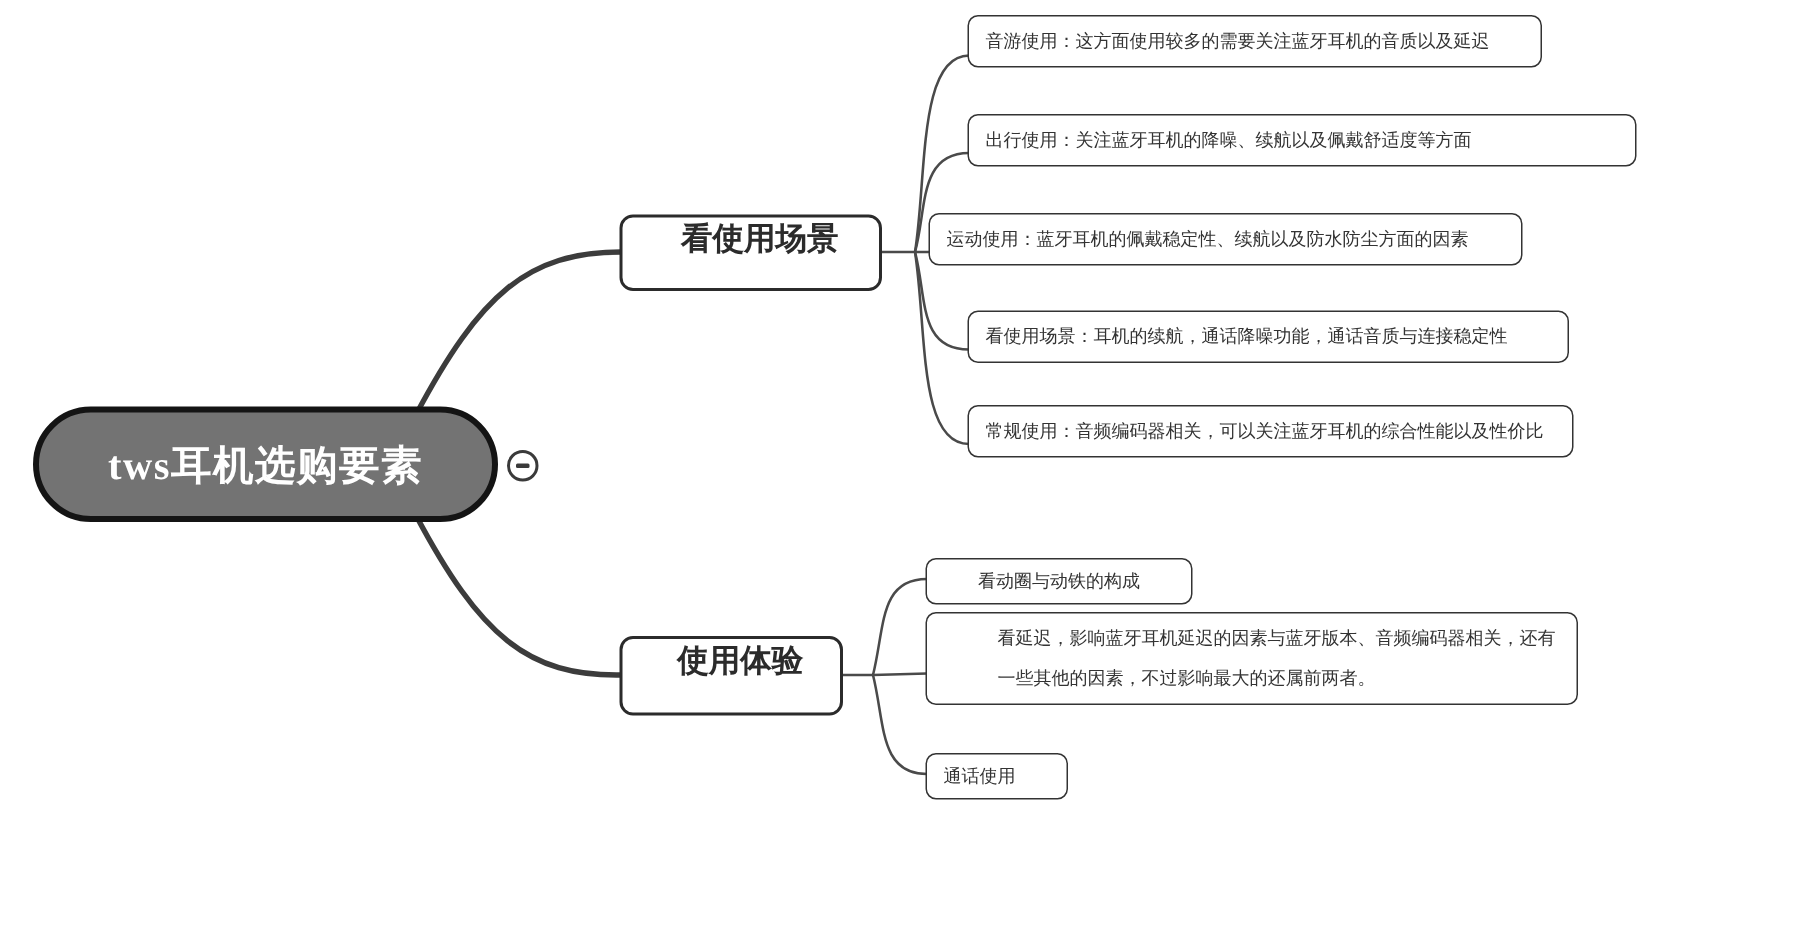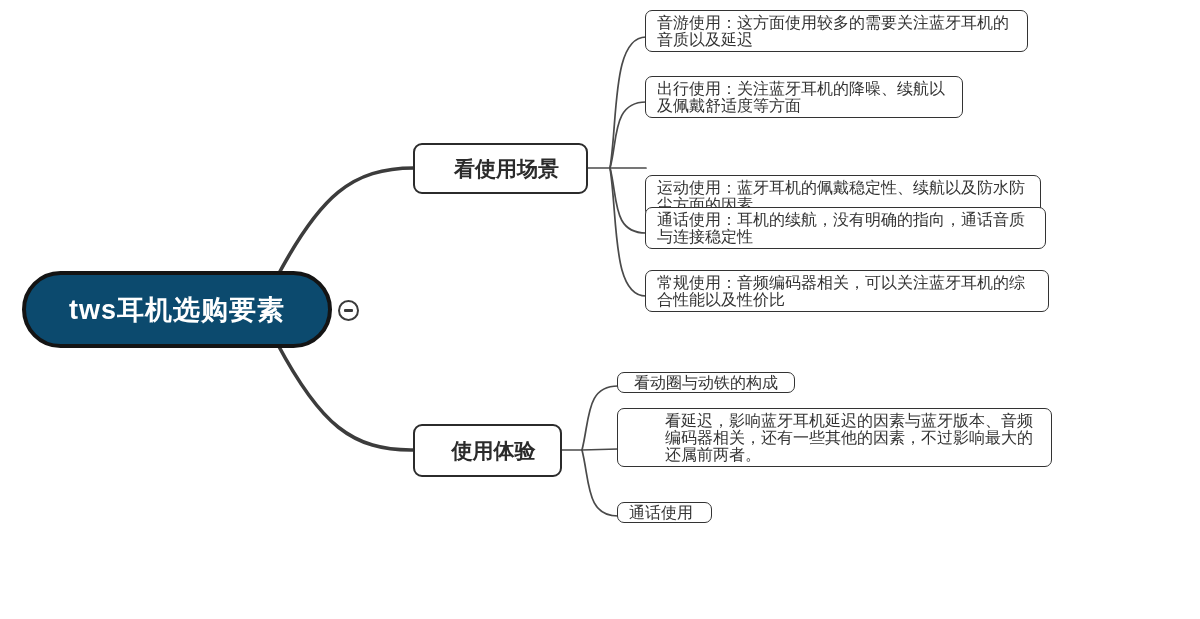--- a/index.html
+++ b/index.html
@@ -7,50 +7,50 @@
     position:relative;width:1200px;height:619px;background:#ffffff;overflow:hidden;
     font-family:"Liberation Sans","DejaVu Sans",sans-serif;
   }
   svg.links{position:absolute;left:0;top:0;z-index:0;}
   svg.links path{fill:none;stroke:#414141;stroke-linecap:round;}
   svg.links path.thick{stroke-width:3.6px;stroke:#3c3c3c;}
   svg.links path.thin{stroke-width:1.7px;stroke:#4a4a4a;}
 
   .root-node{
     position:absolute;left:22px;top:271px;width:310px;height:77px;z-index:2;
-    background:#0c4a6e;border:4px solid #141414;border-radius:42px;
-    display:flex;align-items:center;justify-content:center;box-sizing:border-box;
+    background:#737373;border:4px solid #141414;border-radius:42px;
+    display:flex;align-items:center;justify-content:center;box-sizing:border-box;font-family:Liberation Serif, serif;
   }
   .root-node span{
     color:#ffffff;font-size:27px;font-weight:bold;letter-spacing:1px;white-space:nowrap;
   }
 
   .collapse{
     position:absolute;left:338px;top:300px;width:21px;height:21px;z-index:2;
     border:2.2px solid #3a3a3a;border-radius:50%;background:#ffffff;
     display:flex;align-items:center;justify-content:center;box-sizing:border-box;cursor:pointer;
   }
   .collapse .bar{display:block;width:9px;height:2.2px;background:#3a3a3a;border-radius:1px;}
 
   .branch{
     position:absolute;z-index:2;background:#ffffff;border:2.6px solid #2b2b2b;border-radius:9px;
-    display:flex;align-items:center;justify-content:center;box-sizing:border-box;padding-left:12px;
+    display:flex;align-items:flex-start;justify-content:center;box-sizing:border-box;padding-left:12px;
   }
   .branch span{font-size:21px;font-weight:bold;color:#2b2b2b;white-space:nowrap;}
   .b1{left:413px;top:143px;width:175px;height:51px;}
   .b2{left:413px;top:424px;width:149px;height:53px;}
 
   .leaf{
     position:absolute;z-index:2;background:#ffffff;border:1.6px solid #333333;border-radius:7px;
-    box-sizing:border-box;color:#333333;font-size:16px;line-height:17px;padding:3px 11px;
+    box-sizing:border-box;color:#333333;font-size:12px;line-height:27px;padding:3px 11px;
   }
   .leaf.small{padding:1px 11px;white-space:nowrap;}
   .l1{left:645px;top:10px;width:383px;}
-  .l2{left:645px;top:76px;width:318px;}
-  .l3{left:645px;top:142px;width:396px;margin-top:33px;}
+  .l2{left:645px;top:76px;width:446px;}
+  .l3{left:619px;top:142px;width:396px;}
   .l4{left:645px;top:207px;width:401px;}
   .l5{left:645px;top:270px;width:404px;}
   .l6{left:617px;top:372px;width:178px;text-align:center;}
   .l7{left:617px;top:408px;width:435px;padding-left:47px;}
   .l8{left:617px;top:502px;width:95px;}
 </style>
 </head>
 <body>
 
 <div class="canvas">
@@ -85,20 +85,20 @@
     <span>看使用场景</span>
   </div>
 
   <div class="branch b2">
     <span>使用体验</span>
   </div>
 
   <div class="leaf l1">音游使用：这方面使用较多的需要关注蓝牙耳机的音质以及延迟</div>
   <div class="leaf l2">出行使用：关注蓝牙耳机的降噪、续航以及佩戴舒适度等方面</div>
   <div class="leaf l3">运动使用：蓝牙耳机的佩戴稳定性、续航以及防水防尘方面的因素</div>
-  <div class="leaf l4">通话使用：耳机的续航，没有明确的指向，通话音质与连接稳定性</div>
+  <div class="leaf l4">看使用场景：耳机的续航，通话降噪功能，通话音质与连接稳定性</div>
   <div class="leaf l5">常规使用：音频编码器相关，可以关注蓝牙耳机的综合性能以及性价比</div>
 
   <div class="leaf small l6">看动圈与动铁的构成</div>
   <div class="leaf l7">看延迟，影响蓝牙耳机延迟的因素与蓝牙版本、音频编码器相关，还有一些其他的因素，不过影响最大的还属前两者。</div>
   <div class="leaf small l8">通话使用</div>
 
 </div>
 
 </body></html>

